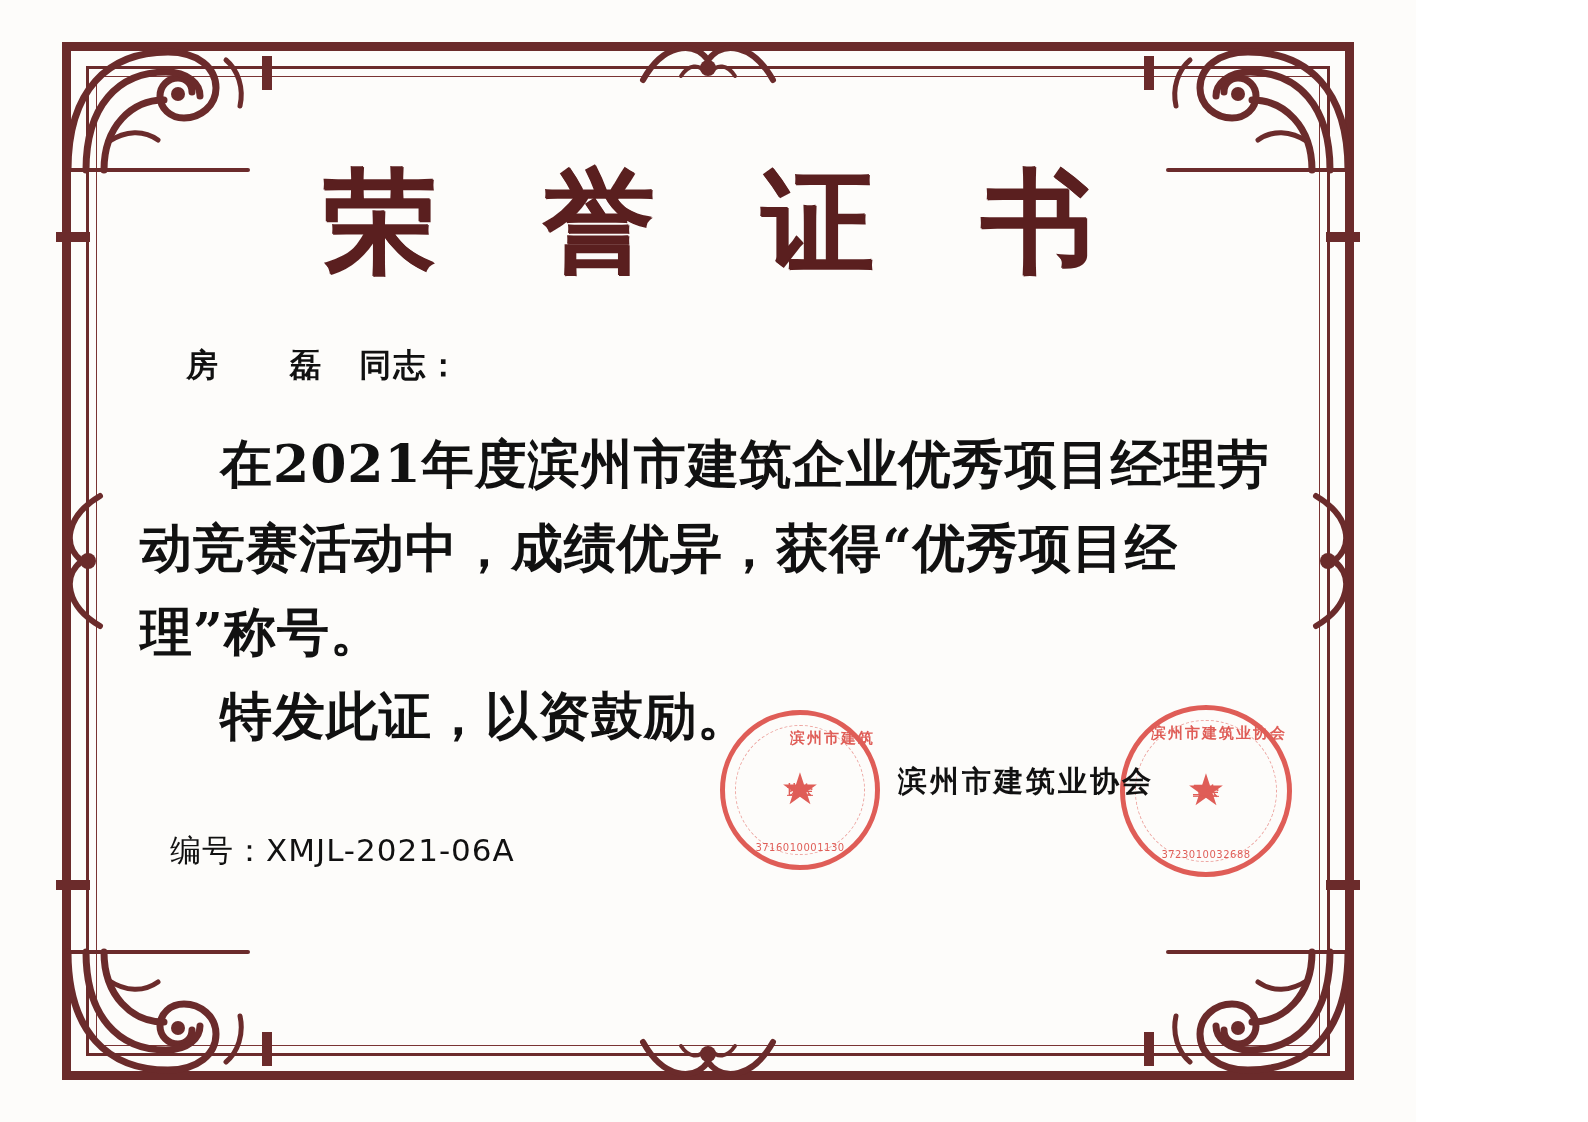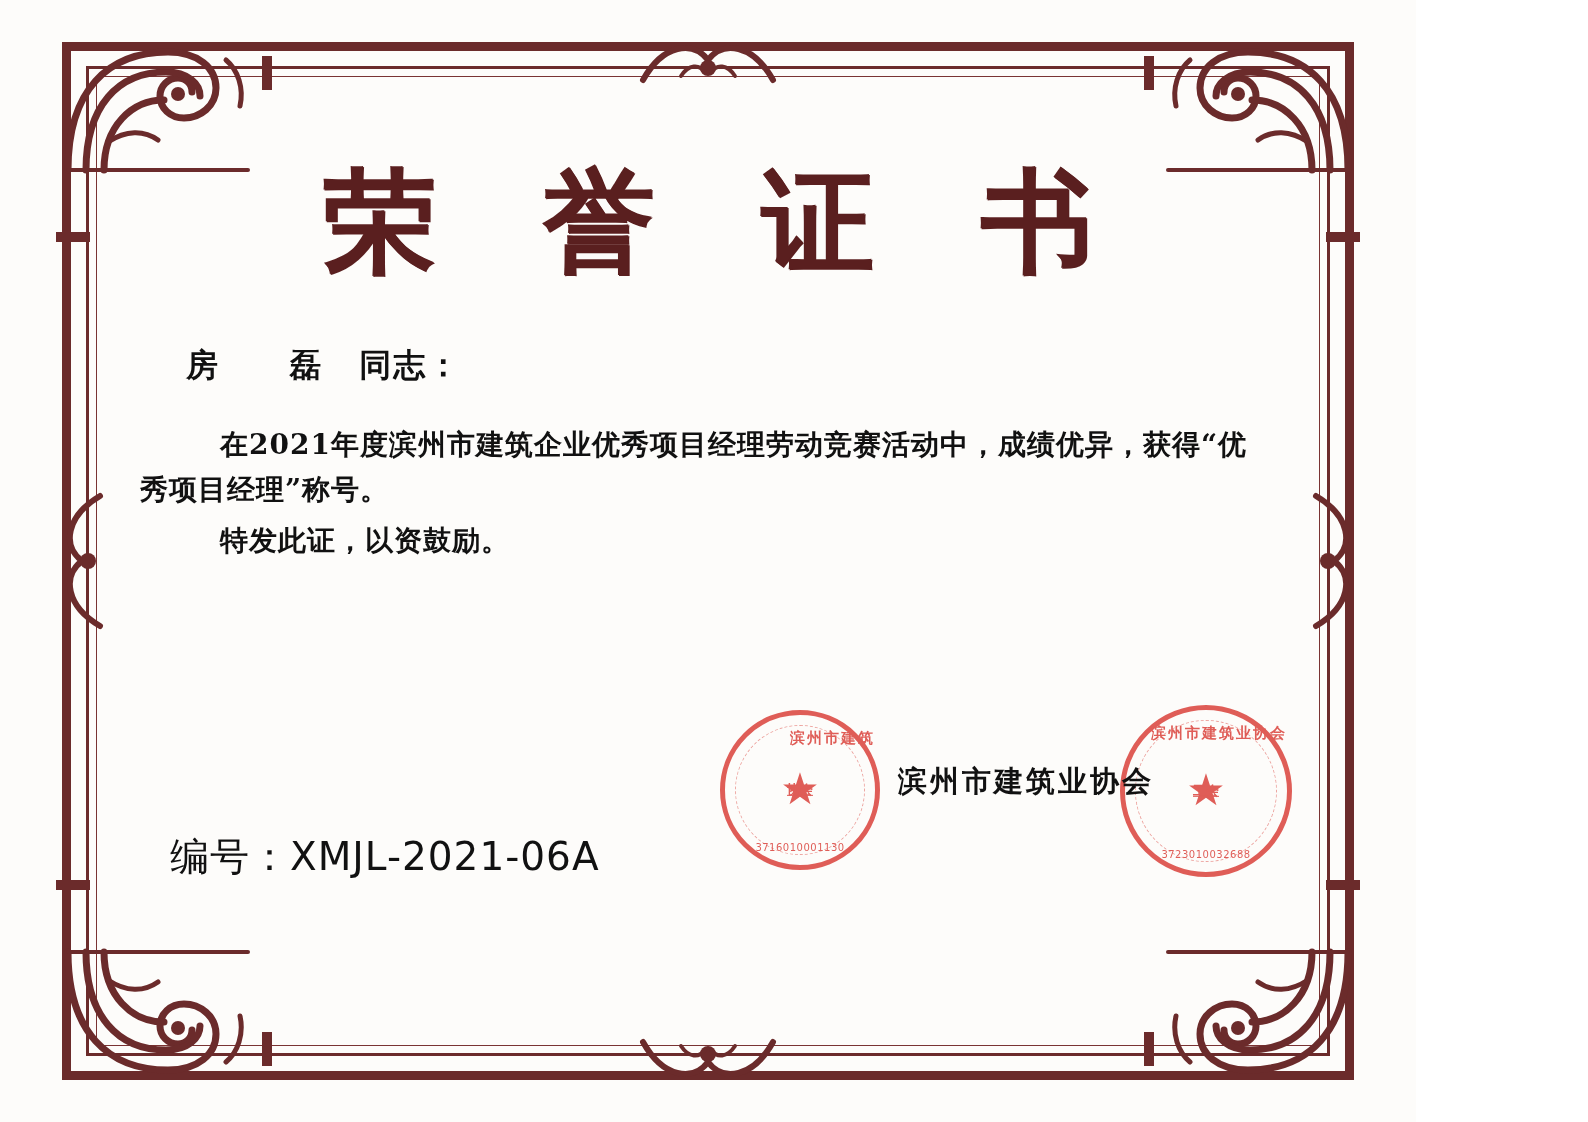--- a/index.html
+++ b/index.html
@@ -113,29 +113,29 @@
     color: #111;
     letter-spacing: 2px;
   }
   .recipient .name {
     letter-spacing: 30px;
     margin-right: 8px;
   }
 
   .body-text {
     margin-top: 34px;
-    font-size: 28px;
+    font-size: 52px;
     font-weight: bold;
     font-family: "DejaVu Serif", "Liberation Serif", serif;
     color: #111;
     line-height: 1.62;
     letter-spacing: 1px;
   }
   .body-p1 { text-indent: 80px; }
-  .body-p2 { text-indent: 80px; margin-top: 6px; }
+  .body-p2 { text-indent: 80px; }
 
   
   .signatures {
     position: absolute;
     left: 476px;
     top: 640px;
     width: 820px;
     display: flex;
     justify-content: center;
   }
@@ -159,21 +159,21 @@
     font-weight: bold;
     font-family: "DejaVu Serif", "Liberation Serif", serif;
     letter-spacing: 6px;
     color: #111;
   }
 
   .serial {
     position: absolute;
     left: 30px;
     top: 710px;
-    font-size: 39px;
+    font-size: 31px;
     font-family: "DejaVu Sans", "Liberation Sans", sans-serif;
     color: #111;
     letter-spacing: 1px;
     text-align: right;
   }
 
   
   .seal {
     position: absolute;
     border-radius: 50%;

